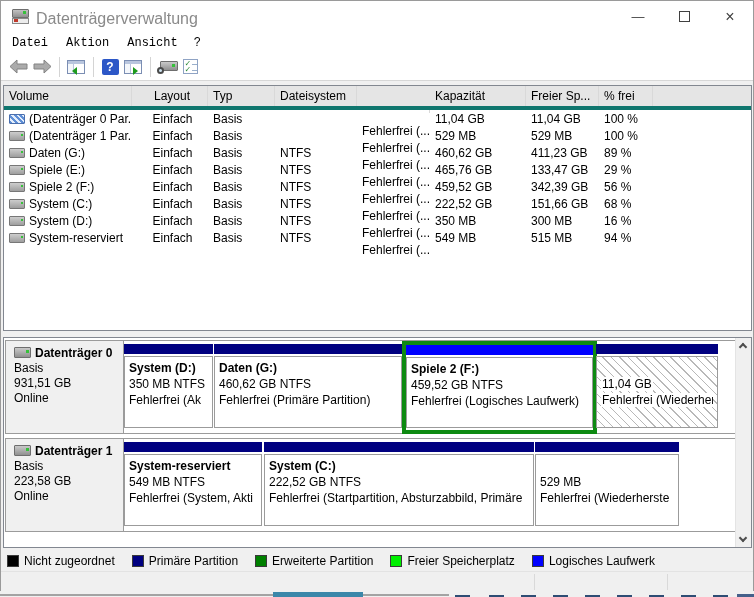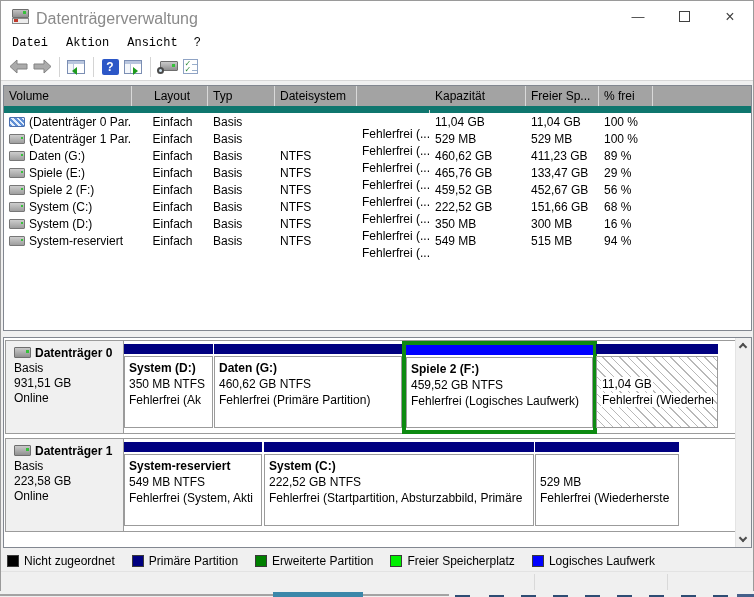--- a/index.html
+++ b/index.html
@@ -41,21 +41,21 @@
   .props-ico .drv{position:absolute;left:3px;top:2px;width:16px;height:8px;background:linear-gradient(#c9c9c9,#909090);border:1px solid #6e6e6e;border-radius:1px;}
   .props-ico .led{position:absolute;right:2px;top:5px;width:3px;height:3px;background:#36c13a;}
   .props-ico .lens{position:absolute;left:0;bottom:0;width:7px;height:7px;border:2px solid #4a4a4a;border-radius:50%;background:#cfe3f0;box-sizing:border-box;}
   .check-ico{position:relative;width:15px;height:15px;border:1px solid #8fa3c4;background:#fff;box-sizing:border-box;padding:1px 0 0 1px;}
   .check-ico .row{display:flex;align-items:center;height:6px;}
   .check-ico .ck{color:#2b8a3a;font-size:8px;line-height:6px;margin-right:1px;}
   .check-ico .ln{width:6px;height:1px;background:#9ab0cc;}
 
   
   .listview{position:absolute;left:2px;top:84px;width:749px;height:246px;background:#fff;border:1px solid #828790;box-sizing:border-box;}
-  .lv-header{display:flex;height:20px;border-bottom:7px solid #0f766e;background:#a3a3a3;}
+  .lv-header{display:flex;height:20px;border-bottom:4px solid #0f766e;background:#e5e5e5;}
   .lv-h{box-sizing:border-box;border-right:1px solid #d9d9d9;padding:3px 0 0 5px;color:#000;overflow:hidden;white-space:nowrap;}
   .lv-row{display:flex;height:17px;align-items:center;}
   .lv-c{box-sizing:border-box;padding-left:5px;overflow:hidden;white-space:nowrap;}
   .cw0{width:128px;} .cw1{width:76px;text-align:center;} .cw2{width:67px;} .cw3{width:82px;}
   .cw4{width:73px;margin-top:24px;} .cw5{width:96px;} .cw6{width:73px;} .cw7{width:54px;} .cw8{flex:1;}
   .vol-ico{display:inline-block;width:14px;height:8px;border:1px solid #777;background:linear-gradient(#cdcdcd,#9e9e9e);border-radius:1px;vertical-align:-1px;margin-right:4px;position:relative;}
   .vol-ico .led{position:absolute;right:1px;top:2px;width:2px;height:2px;background:#36c13a;}
   .vol-ico.hatched{background:repeating-linear-gradient(45deg,#5f8fd6 0,#5f8fd6 2px,#e4eefb 2px,#e4eefb 4px);border-color:#4a6fae;}
 
   
@@ -236,21 +236,21 @@
         <div class="lv-c cw6">133,47 GB</div>
         <div class="lv-c cw7">29 %</div>
       </div>
       <div class="lv-row">
         <div class="lv-c cw0"><span class="vol-ico"><span class="led"></span></span><span>Spiele 2 (F:)</span></div>
         <div class="lv-c cw1">Einfach</div>
         <div class="lv-c cw2">Basis</div>
         <div class="lv-c cw3">NTFS</div>
         <div class="lv-c cw4">Fehlerfrei (...</div>
         <div class="lv-c cw5">459,52 GB</div>
-        <div class="lv-c cw6">452,67 GB</div>
+        <div class="lv-c cw6">342,39 GB</div>
         <div class="lv-c cw7">56 %</div>
       </div>
       <div class="lv-row">
         <div class="lv-c cw0"><span class="vol-ico"><span class="led"></span></span><span>System (C:)</span></div>
         <div class="lv-c cw1">Einfach</div>
         <div class="lv-c cw2">Basis</div>
         <div class="lv-c cw3">NTFS</div>
         <div class="lv-c cw4">Fehlerfrei (...</div>
         <div class="lv-c cw5">222,52 GB</div>
         <div class="lv-c cw6">151,66 GB</div>

